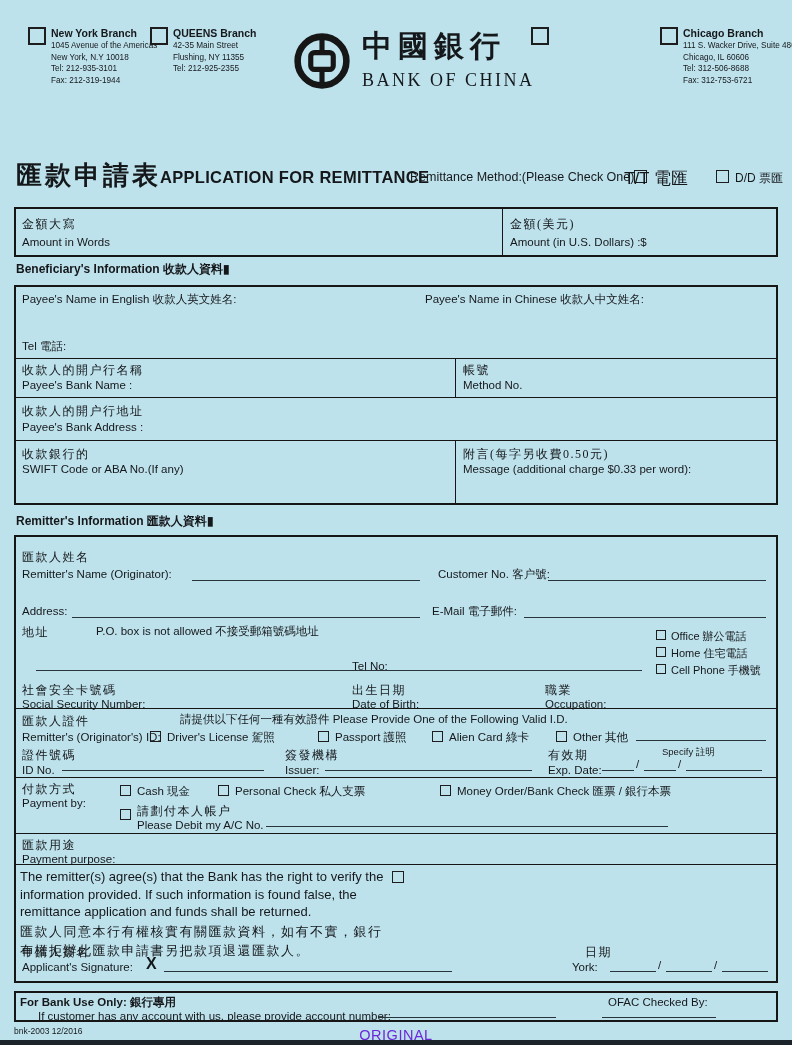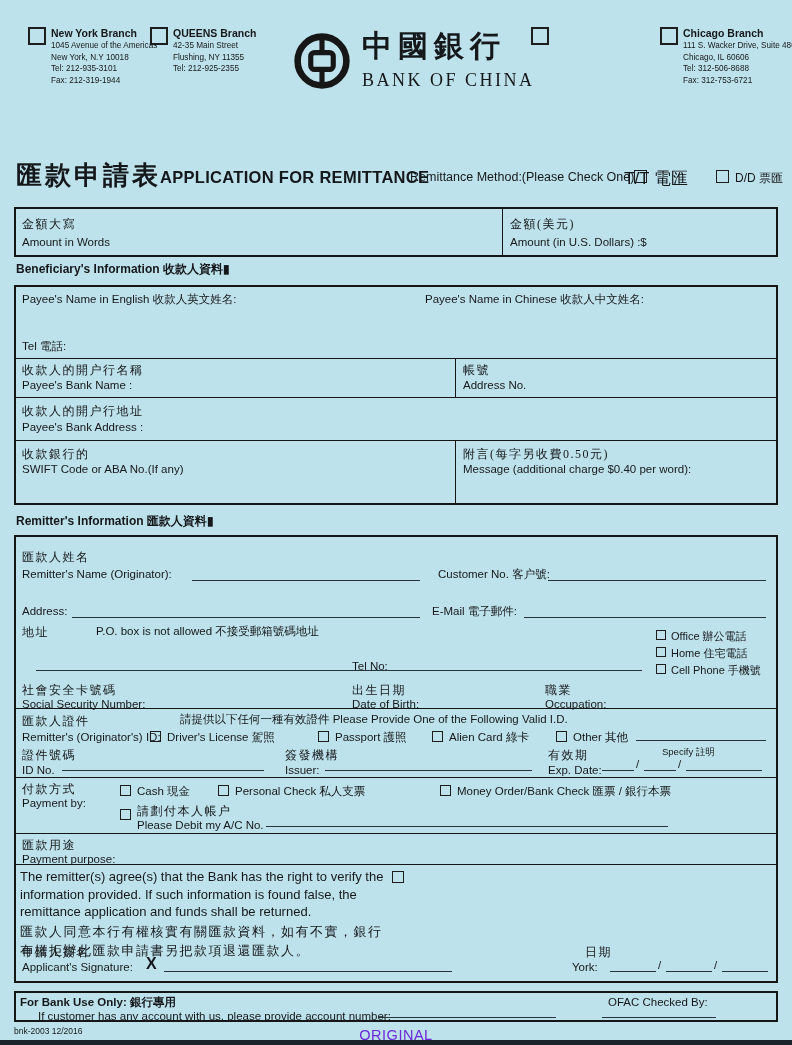--- a/index.html
+++ b/index.html
@@ -116,32 +116,32 @@
   <div class="abs" style="left:180px;top:305px;width:260px;height:30px"></div>
   <div class="lbl" style="left:425px;top:293px">Payee's Name in Chinese 收款人中文姓名:</div>
   <div class="abs" style="left:590px;top:305px;width:180px;height:30px"></div>
   <div class="lbl" style="left:22px;top:340px">Tel 電話:</div>
   <div class="abs" style="left:80px;top:338px;width:340px;height:16px"></div>
 
   <div class="cnl" style="left:22px;top:362px">收款人的開户行名稱</div>
   <div class="lbl" style="left:22px;top:379px">Payee's Bank Name :</div>
   <div class="abs" style="left:140px;top:375px;width:300px;height:18px"></div>
   <div class="cnl" style="left:463px;top:362px">帳號</div>
-  <div class="lbl" style="left:463px;top:379px">Address No.</div>
+  <div class="lbl" style="left:463px;top:379px">Method No.</div>
   <div class="abs" style="left:540px;top:375px;width:230px;height:18px"></div>
 
   <div class="cnl" style="left:22px;top:403px">收款人的開户行地址</div>
   <div class="lbl" style="left:22px;top:421px">Payee's Bank Address :</div>
   <div class="abs" style="left:150px;top:415px;width:600px;height:20px"></div>
 
   <div class="cnl" style="left:22px;top:446px">收款銀行的</div>
   <div class="lbl" style="left:22px;top:463px">SWIFT Code or ABA No.(If any)</div>
   <div class="abs" style="left:200px;top:455px;width:240px;height:40px"></div>
   <div class="cnl" style="left:463px;top:446px">附言(每字另收費0.50元)</div>
-  <div class="lbl" style="left:463px;top:463px">Message (additional charge $0.40 per word):</div>
+  <div class="lbl" style="left:463px;top:463px">Message (additional charge $0.33 per word):</div>
   <div class="abs" style="left:463px;top:478px;width:300px;height:22px"></div>
 
   <div class="sec" style="left:16px;top:513px">
     <span>Remitter's Information 匯款人資料</span><span>▮</span>
   </div>
 
   <div class="box" style="left:14px;top:535px;width:764px;height:448px"></div>
 
   <div class="cnl" style="left:22px;top:549px">匯款人姓名</div>
   <div class="lbl" style="left:22px;top:568px">Remitter's Name (Originator):</div>

